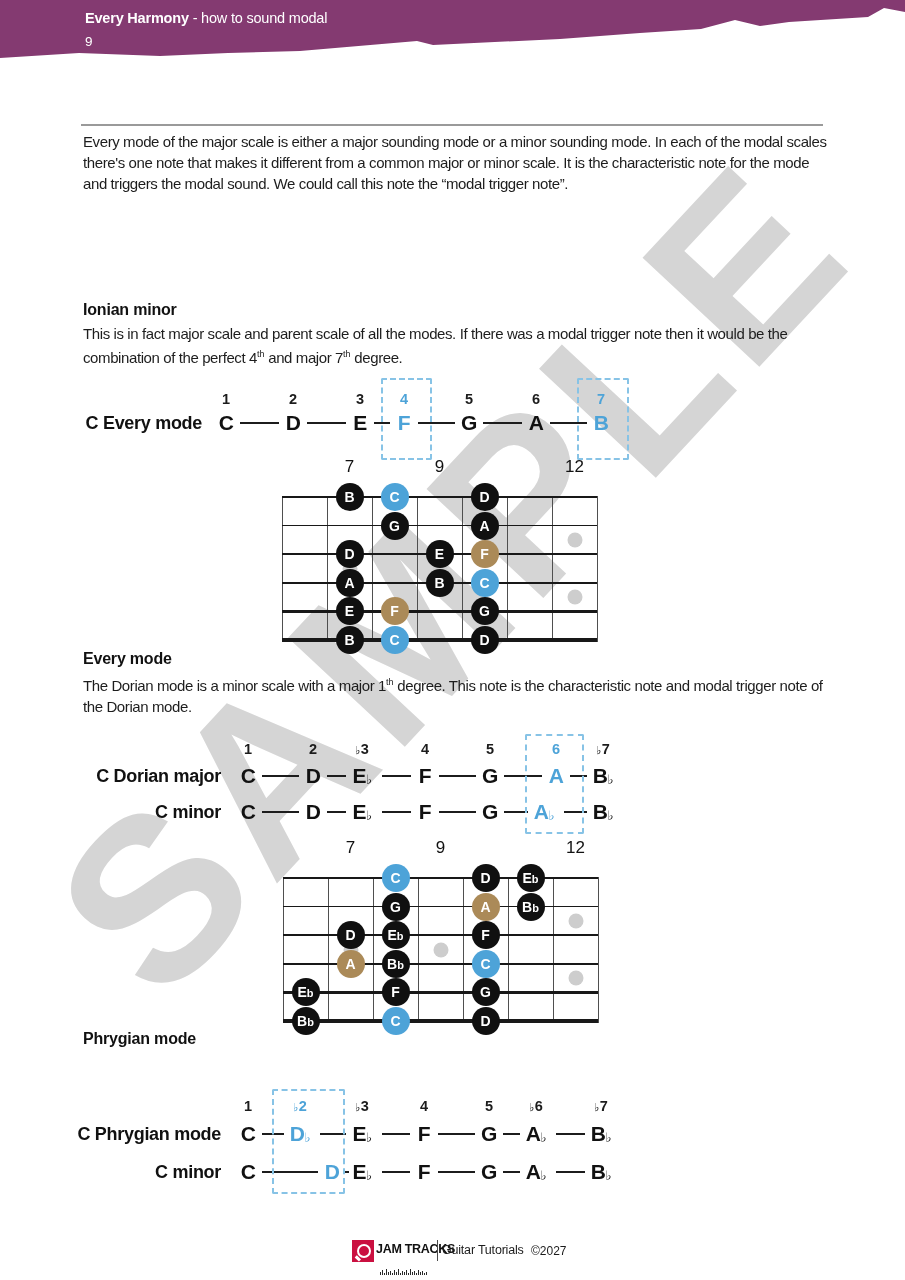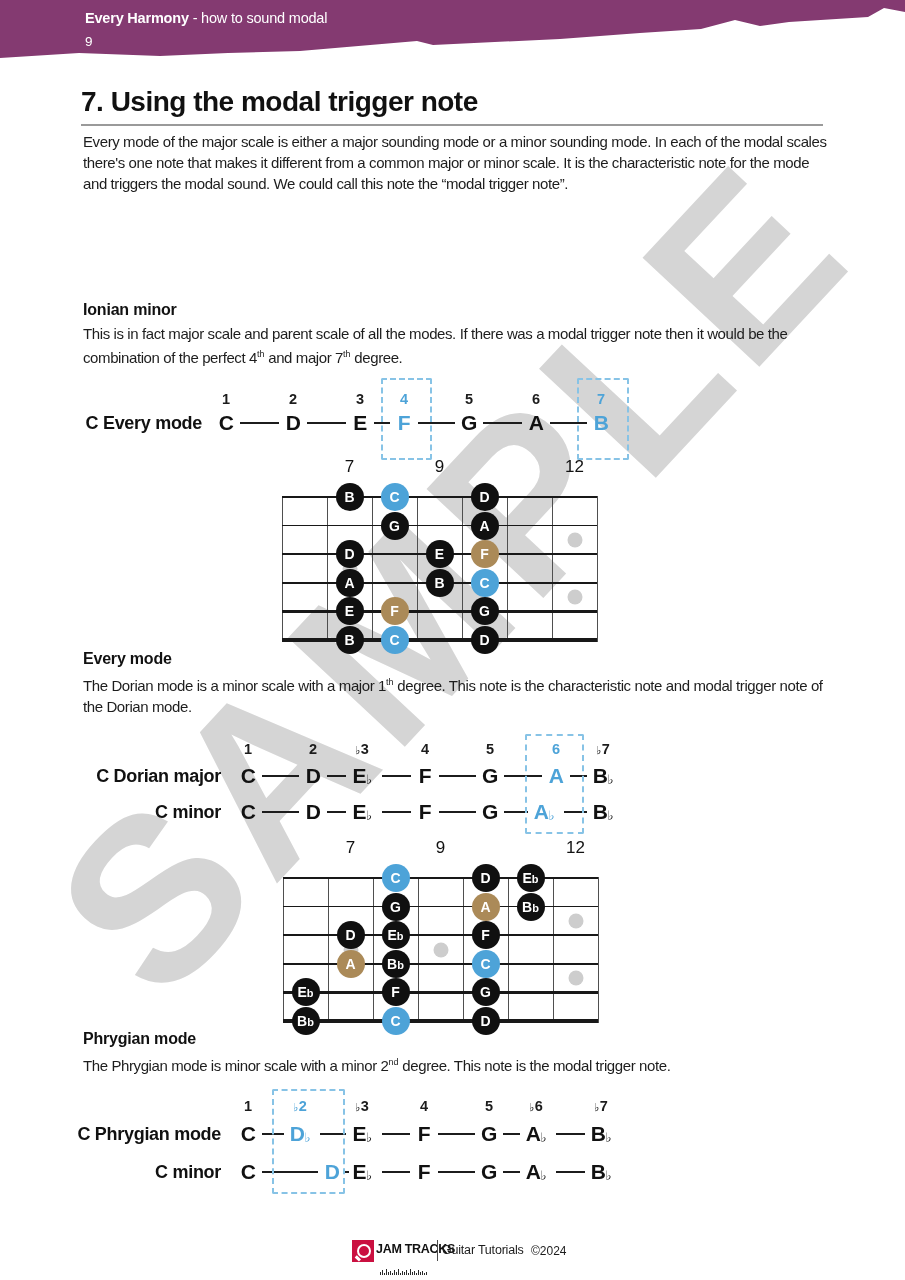--- a/index.html
+++ b/index.html
@@ -65,34 +65,32 @@
 
   <div class="watermark">SAMPLE</div>
 
   <div class="header" id="hdr" style="background: rgb(132, 58, 113);">
     <div class="header-title">
       <b>Every Harmony</b><span> - how to sound modal</span>
     </div>
     <div class="header-page">9</div>
   </div>
 
-  <div class="h1">7. Using the modal trigger note</div>
   <div class="rule"></div>
 
   <p class="body-p" style="left:83px;top:131px;">Every mode of the major scale is either a major sounding mode or a minor sounding mode. In each of the modal scales there's one note that makes it different from a common major or minor scale. It is the characteristic note for the mode and triggers the modal sound. We could call this note the “modal trigger note”.</p>
 
 
   <div class="h3" style="left:83px;top:301px;">Ionian minor</div>
   <p class="body-p" style="left: 83px; top: 323px;"><span>This is in fact major scale and parent scale of all the modes. If there was a modal trigger note then it would be the combination of the perfect 4</span><sup class="sup">th</sup><span> and major 7</span><sup class="sup">th</sup><span> degree.</span></p>
 
   <div class="h3" style="left:83px;top:650px;">Every mode</div>
   <p class="body-p" style="left: 83px; top: 672px;"><span>The Dorian mode is a minor scale with a major 1</span><sup class="sup">th</sup><span> degree. This note is the characteristic note and modal trigger note of the Dorian mode.</span></p>
 
   <div class="h3" style="left:83px;top:1030px;">Phrygian mode</div>
-  <p class="body-p" style="left: 83px; top: 1052px;"><span>The Phrygian mode is minor scale with a minor 2</span><sup class="sup">nd</sup><span> degree. This note is the modal trigger note.</span></p>
 
   <div id="render-layer" style="position:absolute;inset:0;z-index:2;">
       <div class="selbox" style="left: 381px; top: 378px; width: 47px; height: 78px;"></div>
       <div class="selbox" style="left: 577px; top: 378px; width: 48px; height: 78px;"></div>
       <div class="degree" style="left: 226px; top: 399px;">1</div>
       <div class="degree" style="left: 293px; top: 399px;">2</div>
       <div class="degree" style="left: 360px; top: 399px;">3</div>
       <div class="degree hl" style="left: 404px; top: 399px;">4</div>
       <div class="degree" style="left: 469px; top: 399px;">5</div>
       <div class="degree" style="left: 536px; top: 399px;">6</div>
@@ -264,16 +262,16 @@
 
   <div class="footer">
     <div class="logo" id="logo" style="background: rgb(202, 16, 64);">
       <div class="ring"></div>
       <div class="tail"></div>
     </div>
     <div class="brand">JAM TRACKS</div>
     <div class="wave" id="wave"><i style="height: 3px;"></i><i style="height: 5px;"></i><i style="height: 2px;"></i><i style="height: 6px;"></i><i style="height: 3px;"></i><i style="height: 4px;"></i><i style="height: 2px;"></i><i style="height: 5px;"></i><i style="height: 3px;"></i><i style="height: 6px;"></i><i style="height: 2px;"></i><i style="height: 4px;"></i><i style="height: 3px;"></i><i style="height: 5px;"></i><i style="height: 2px;"></i><i style="height: 6px;"></i><i style="height: 3px;"></i><i style="height: 4px;"></i><i style="height: 2px;"></i><i style="height: 5px;"></i><i style="height: 3px;"></i><i style="height: 4px;"></i><i style="height: 2px;"></i><i style="height: 3px;"></i></div>
     <div class="fsep"></div>
     <div class="fsub">Guitar Tutorials</div>
-    <div class="fcopy">©2024</div>
+    <div class="fcopy">©2027</div>
   </div>
 
 </div>
 
 </body></html>

